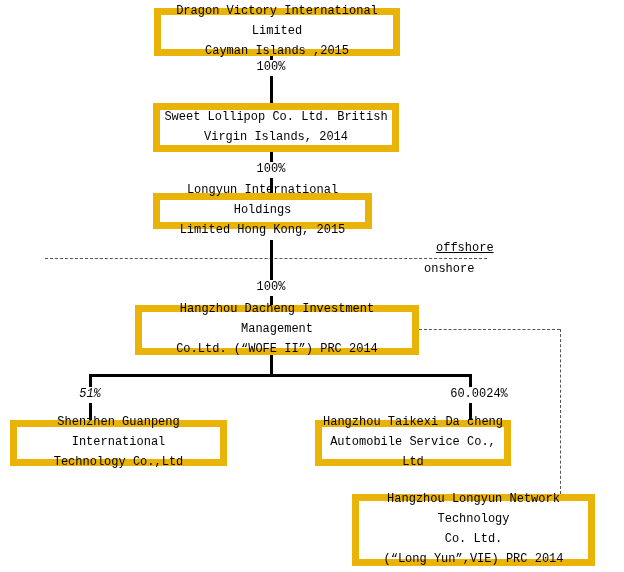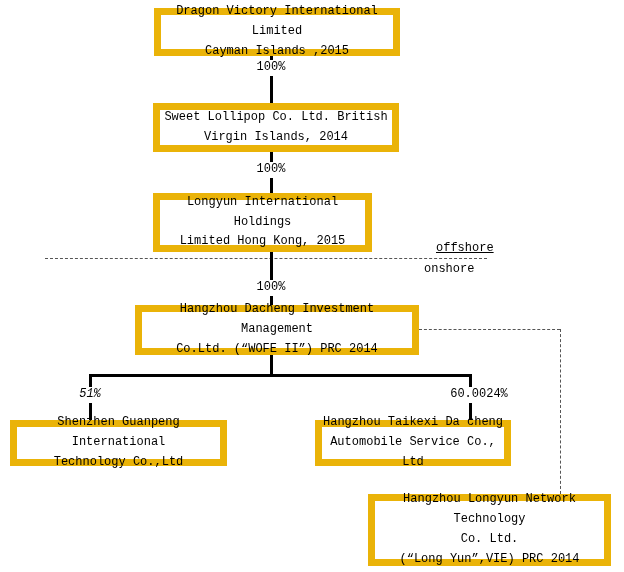--- a/index.html
+++ b/index.html
@@ -105,39 +105,39 @@
   <div class="node" style="left:154px; top:8px; width:246px; height:48px;">
     <div>Dragon Victory International Limited</div>
     <div>Cayman  Islands ,2015</div>
   </div>
 
   <div class="node" style="left:153px; top:103px; width:246px; height:49px;">
     <div>Sweet Lollipop Co. Ltd. British</div>
     <div>Virgin Islands, 2014</div>
   </div>
 
-  <div class="node" style="left:153px; top:193px; width:219px; height:59px;">
+  <div class="node" style="left:153px; top:193px; width:219px; height:36px;">
     <div>Longyun International Holdings</div>
     <div>Limited Hong Kong, 2015</div>
   </div>
 
   <div class="node" style="left:135px; top:305px; width:284px; height:50px;">
     <div>Hangzhou Dacheng Investment Management</div>
     <div>Co.Ltd. (“WOFE II”) PRC 2014</div>
   </div>
 
   <div class="node" style="left:10px; top:420px; width:217px; height:46px;text-align:center;">
     <div>Shenzhen Guanpeng International</div>
     <div>Technology Co.,Ltd</div>
   </div>
 
   <div class="node" style="left:315px; top:420px; width:196px; height:46px;">
     <div>Hangzhou Taikexi Da cheng</div>
     <div>Automobile Service Co., Ltd</div>
   </div>
 
-  <div class="node" style="left:368px; top:494px; width:243px; height:72px;">
+  <div class="node" style="left:352px; top:494px; width:243px; height:72px;">
     <div>Hangzhou Longyun Network Technology</div>
     <div>Co. Ltd.</div>
     <div>(“Long Yun”,VIE) PRC 2014</div>
   </div>
 
 </div>
 
 </body></html>

